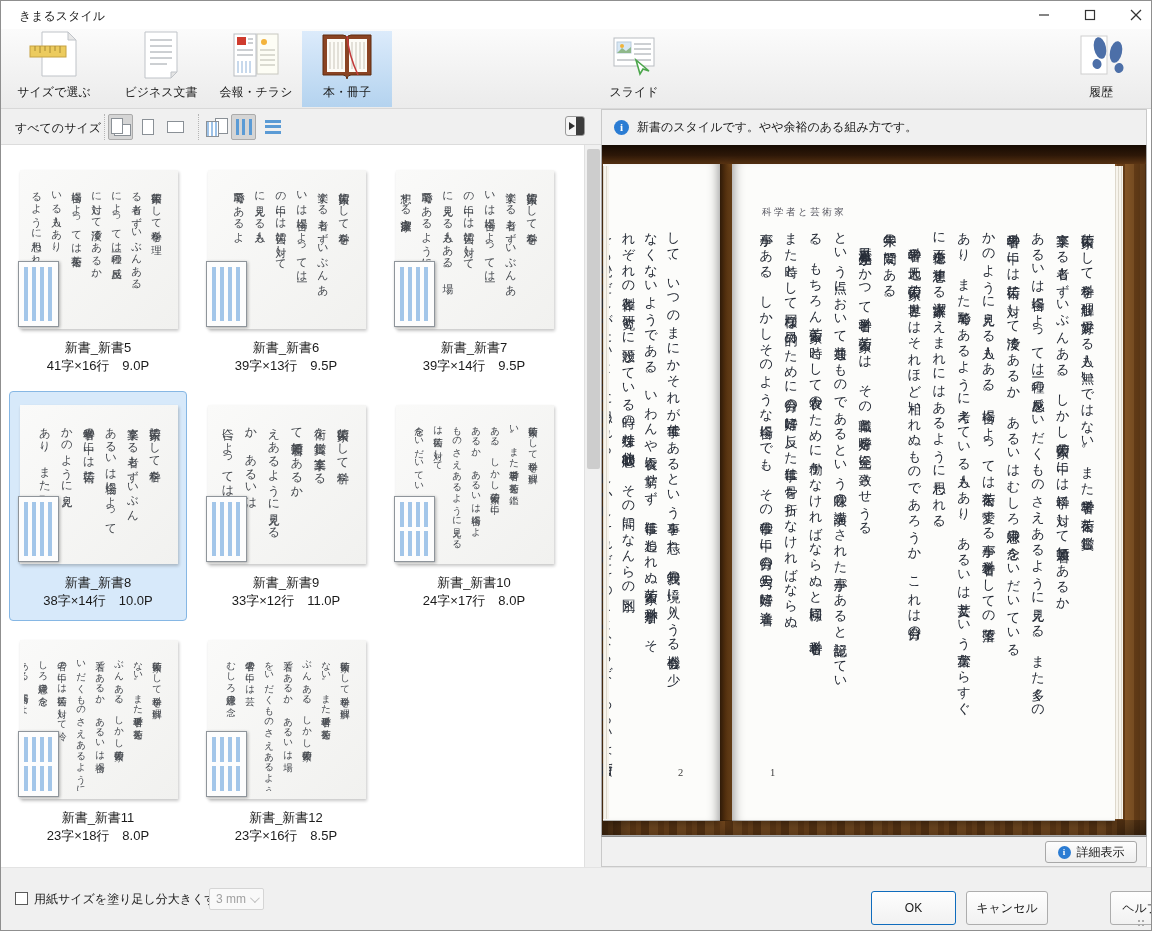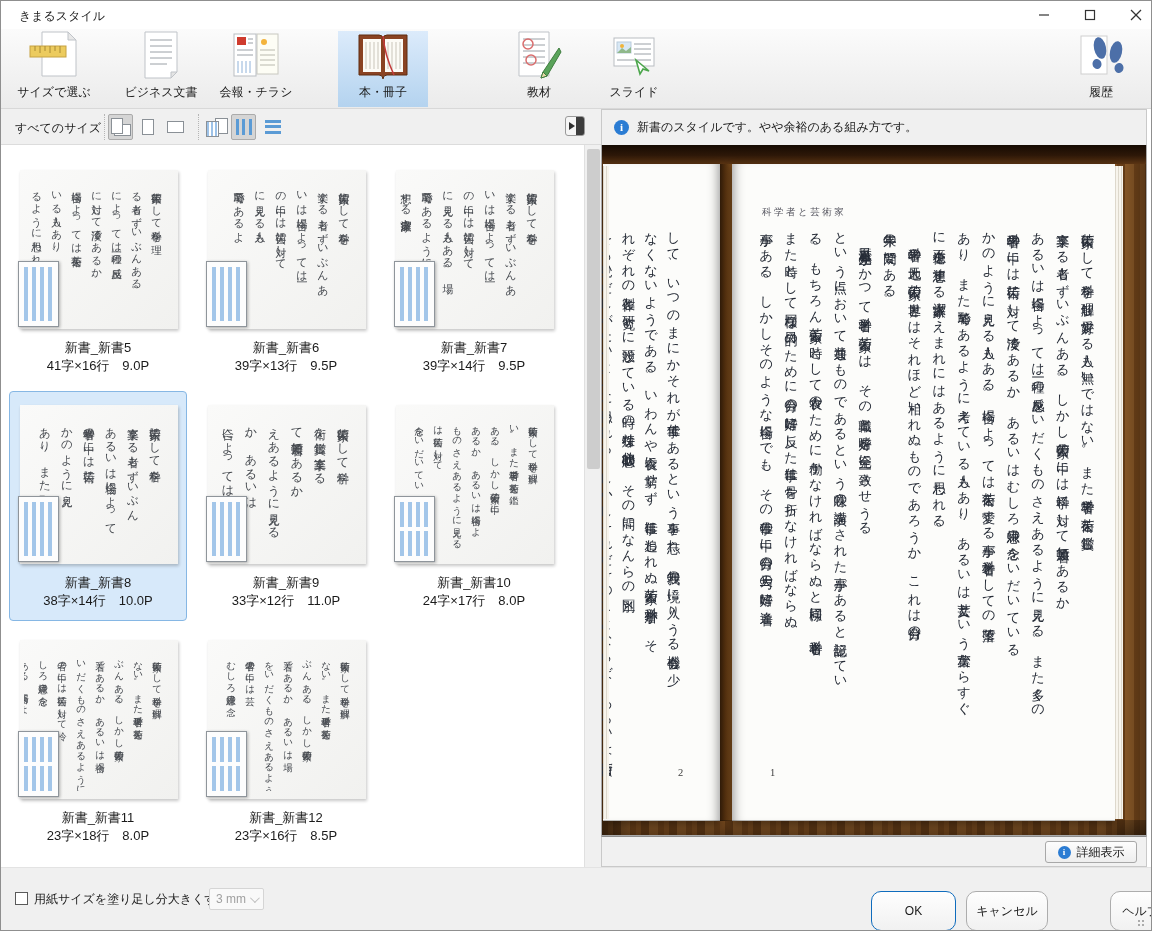--- a/index.html
+++ b/index.html
@@ -14,21 +14,21 @@
   .winbtns{position:absolute;right:0;top:0;height:28px;display:flex;}
   .winbtn{width:46px;height:28px;display:flex;align-items:center;justify-content:center;}
   .winbtn svg{stroke:#333;stroke-width:1.2;fill:none;}
 
   
   .toolbar{position:absolute;left:0;top:28px;width:100%;height:80px;
            background:linear-gradient(180deg,#fbfbfb,#ebebeb);border-bottom:1px solid #d8d8d8;}
   .cat{position:absolute;top:2px;height:76px;width:90px;display:flex;flex-direction:column;
        align-items:center;justify-content:flex-end;padding-bottom:6px;}
   .cat .lbl{font-size:12px;margin-top:4px;white-space:nowrap;}
-  .cat.selected{background:linear-gradient(180deg,#dcebfb,#b4d3ef);margin-left:36px;}
+  .cat.selected{background:linear-gradient(180deg,#dcebfb,#b4d3ef);}
   .cat .ig{height:50px;display:flex;align-items:center;}
 
   
   .listbar{position:absolute;left:0;top:108px;width:600px;height:36px;background:#f0f0f0;
            border-bottom:1px solid #dcdcdc;}
   .sizefilter{position:absolute;left:8px;top:8px;height:22px;display:flex;align-items:center;
               gap:8px;padding:0 6px;font-size:12px;}
   .caret{width:0;height:0;border-left:4px solid transparent;border-right:4px solid transparent;
          border-top:5px solid #444;}
   .vsep{position:absolute;top:5px;height:26px;border-left:1px dotted #b5b5b5;}
@@ -124,21 +124,21 @@
   
   .footer{position:absolute;left:0;top:866px;width:100%;height:65px;background:#f0f0f0;
           border-top:1px solid #e3e3e3;}
   .chk{position:absolute;left:14px;top:24px;width:13px;height:13px;background:#fff;border:1px solid #5a5a5a;}
   .chklbl{position:absolute;left:33px;top:23px;font-size:12px;}
   .combo{position:absolute;left:208px;top:20px;width:55px;height:22px;background:#f9f9f9;
          border:1px solid #d5d5d5;border-radius:2px;color:#a0a0a0;font-size:12px;
          display:flex;align-items:center;justify-content:space-between;padding:0 6px;}
   .combo .chev{width:7px;height:7px;border-right:1.4px solid #c0c0c0;border-bottom:1.4px solid #c0c0c0;
                transform:rotate(45deg) translateY(-2px);}
-  .btn{position:absolute;top:23px;height:40px;border:1px solid #adadad;border-radius:10px;
+  .btn{position:absolute;top:23px;height:34px;border:1px solid #adadad;border-radius:3px;
        background:linear-gradient(180deg,#fefefe,#f1f1f1);font-size:12px;display:flex;
        align-items:center;justify-content:center;}
   .btn.default{border:1.5px solid #0f6cbd;}
   .grip{position:absolute;right:5px;bottom:4px;width:8px;height:8px;
         background:radial-gradient(circle at 1px 1px,#ababab 1px,transparent 1.3px) 0 0/4px 4px;}
 
   
   .ig svg{display:block;}
 </style>
 </head>
@@ -252,39 +252,20 @@
               <line x1="40" y1="12" x2="40" y2="39"></line>
               <line x1="44" y1="12" x2="44" y2="39"></line>
             </g>
           <path d="M27 6 C28 18 32 32 38 45" stroke="#c23b3b" fill="none" stroke-width="1.6"></path>
         </svg>
       </span>
       <span class="lbl">本・冊子</span>
     </div>
 
 
-    <div class="cat" style="left:493px">
-      <span class="ig">
-        <svg width="52" height="50" viewBox="0 0 52 50">
-          <path d="M6 2 h30 v44 h-30 z" fill="#fff" stroke="#bfc3c8"></path>
-          <g stroke="#9aa0a6">
-              <line x1="10" y1="9" x2="32" y2="9"></line>
-              <line x1="10" y1="15" x2="32" y2="15"></line>
-              <line x1="10" y1="21" x2="32" y2="21"></line>
-              <line x1="10" y1="27" x2="32" y2="27"></line>
-              <line x1="10" y1="33" x2="32" y2="33"></line>
-            </g>
-          <circle cx="15" cy="14" r="5" fill="none" stroke="#d96d6d" stroke-width="1.5"></circle>
-          <circle cx="18" cy="30" r="5" fill="none" stroke="#d96d6d" stroke-width="1.5"></circle>
-          <path d="M46 18 L30 42 l-2 6 l6 -2 L48 22 z" fill="#5aa35a" stroke="#3f7d3f"></path>
-          <path d="M30 42 l-2 6 l6 -2 z" fill="#e8d9a8" stroke="#3f7d3f"></path>
-        </svg>
-      </span>
-      <span class="lbl">教材</span>
-    </div>
 
     <div class="cat" style="left:1058px;width:84px">
       <span class="ig">
         <svg width="52" height="50" viewBox="0 0 52 50">
           <rect x="6" y="6" width="26" height="38" fill="#fff" stroke="#cfcfcf"></rect>
           <g fill="#4c6fa8">
             <ellipse cx="25" cy="18" rx="6" ry="11" transform="rotate(-12 25 18)"></ellipse>
             <ellipse cx="22" cy="34" rx="4.5" ry="5" transform="rotate(-12 22 34)"></ellipse>
             <ellipse cx="41" cy="22" rx="6" ry="11" transform="rotate(12 41 22)"></ellipse>
             <ellipse cx="44" cy="38" rx="4.5" ry="5" transform="rotate(12 44 38)"></ellipse>

